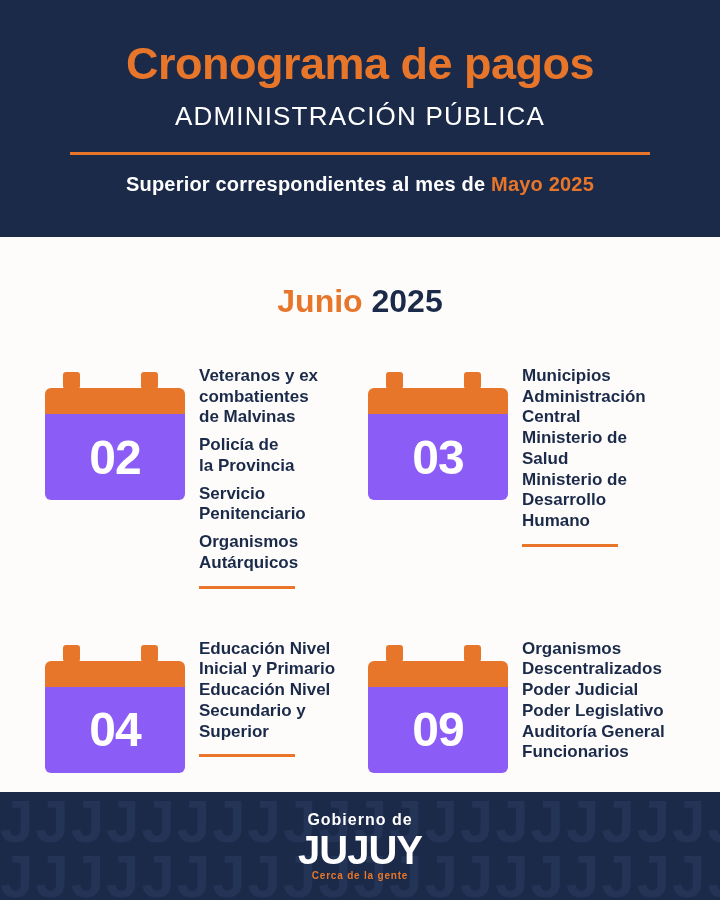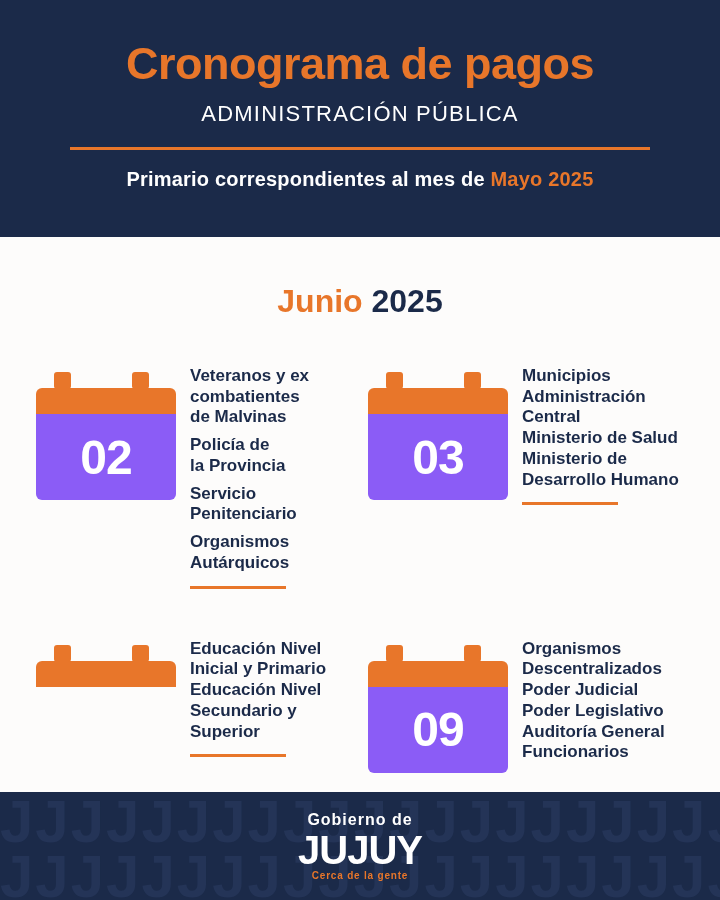--- a/index.html
+++ b/index.html
@@ -34,21 +34,21 @@
   .header-title {
     color: #e8762a;
     font-size: 45px;
     font-weight: bold;
     letter-spacing: -0.5px;
     line-height: 1.05;
     margin: 6px 0 0 0;
   }
   .header-subtitle {
     color: #ffffff;
-    font-size: 22px;
+    font-size: 26px;
     letter-spacing: 1.2px;
     margin-top: 14px;
     font-weight: 400;
   }
   .header-rule {
     width: 580px;
     height: 3px;
     background: #e8762a;
     margin: 20px auto 18px auto;
   }
@@ -59,21 +59,21 @@
     letter-spacing: 0.2px;
   }
   .header-note .accent {
     color: #e8762a;
   }
 
   
   .body {
     flex: 1 1 auto;
     background: #fdfcfb;
-    padding: 0 36px;
+    padding: 0 45px;
     position: relative;
   }
   .month {
     text-align: center;
     margin-top: 46px;
     font-size: 32px;
     font-weight: bold;
   }
   .month .m-name { color: #e8762a; }
   .month .m-year { color: #1b2a49; }
@@ -209,21 +209,21 @@
 </head>
 <body>
 
 <div class="poster">
 
   <div class="header">
     <div class="header-title">Cronograma de pagos</div>
     <div class="header-subtitle">ADMINISTRACIÓN PÚBLICA</div>
     <div class="header-rule"></div>
     <div class="header-note">
-      <span>Primario correspondientes al mes de </span><span class="accent">Mayo 2025</span>
+      <span>Superior correspondientes al mes de </span><span class="accent">Mayo 2025</span>
     </div>
   </div>
 
   <div class="body">
 
     <div class="month">
       <span class="m-name">Junio</span><span class="m-year"> </span><span class="m-year">2025</span>
     </div>
 
     <div class="grid">
@@ -274,20 +274,23 @@
         </div>
       </div>
 
       <div class="entry">
         <div class="cal">
           <div class="cal-rings">
             <div class="ring left"></div>
             <div class="ring right"></div>
           </div>
           <div class="cal-top"></div>
+          <div class="cal-bottom">
+            <span class="cal-day">04</span>
+          </div>
         </div>
         <div class="entry-text">
           <div class="entry-group">Educación Nivel
 Inicial y Primario
 Educación Nivel
 Secundario y
 Superior</div>
           <div class="entry-underline"></div>
         </div>
       </div>

